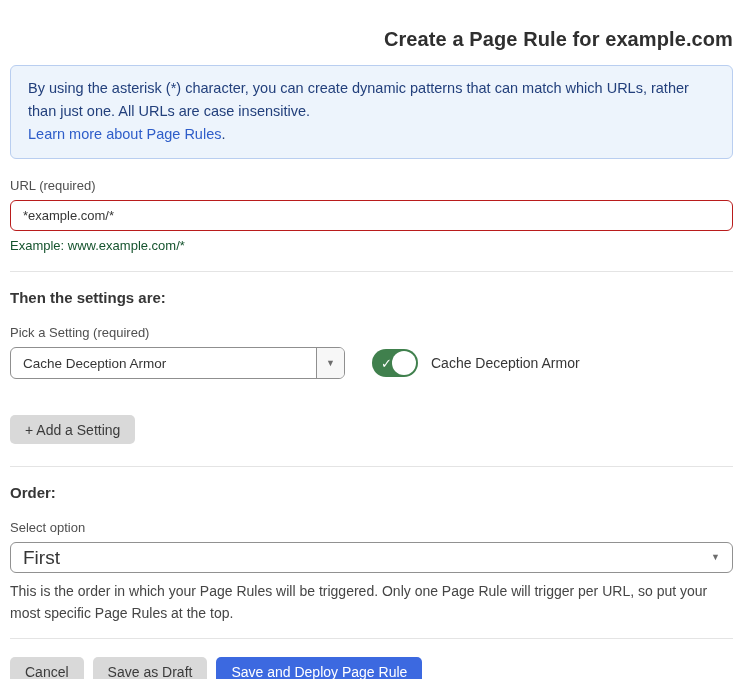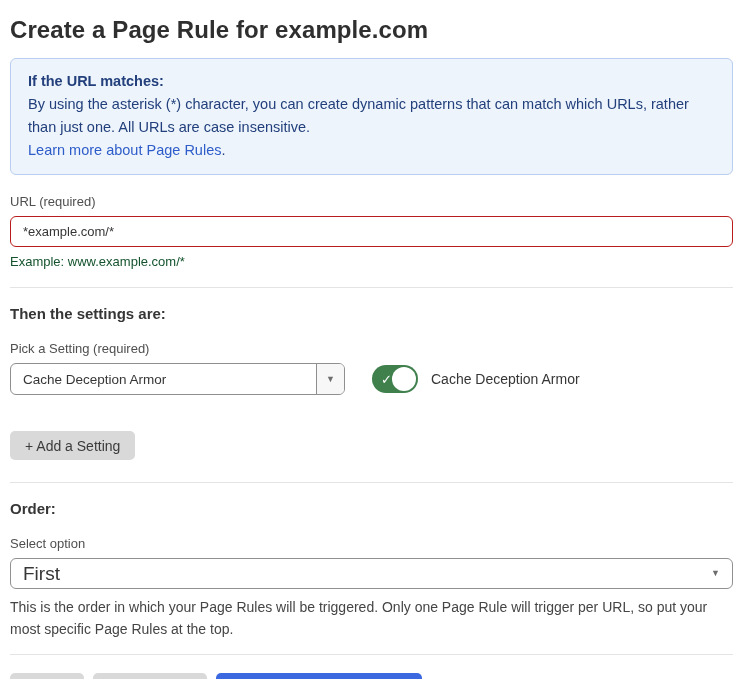--- a/index.html
+++ b/index.html
@@ -6,25 +6,26 @@
   html, body { background: #ffffff; }
   body {
     width: 750px;
     height: 679px;
     font-family: "Liberation Sans", sans-serif;
     color: #3a3a3a;
     padding: 10px 17px 0 10px;
     overflow: hidden;
   }
   .page-title {
-    font-size: 24px;
+    font-size: 20px;
     font-weight: 700;
     color: #2f2f2f;
-    margin-top: 6px;
+    margin-top: 18px;
     letter-spacing: 0.1px;
+    text-align: right;
   }
   .info-box {
     margin-top: 14px;
     background: #edf4fc;
     border: 1px solid #b9cef0;
     border-radius: 6px;
     padding: 11px 17px 12px 17px;
     color: #23407c;
     font-size: 14.5px;
     line-height: 23px;
@@ -182,21 +183,20 @@
   }
 </style>
 </head>
 <body>
 
 
 
 <h1 class="page-title">Create a Page Rule for example.com</h1>
 
 <div class="info-box">
-  <div class="info-heading">If the URL matches:</div>
   <div>By using the asterisk (*) character, you can create dynamic patterns that can match which URLs, rather than just one. All URLs are case insensitive.</div>
   <div><a>Learn more about Page Rules</a><span>.</span></div>
 </div>
 
 <div class="field-label">URL (required)</div>
 <input class="text-input" type="text" value="*example.com/*" style="">
 <div class="helper-text">Example: www.example.com/*</div>
 
 <hr class="divider">
 

